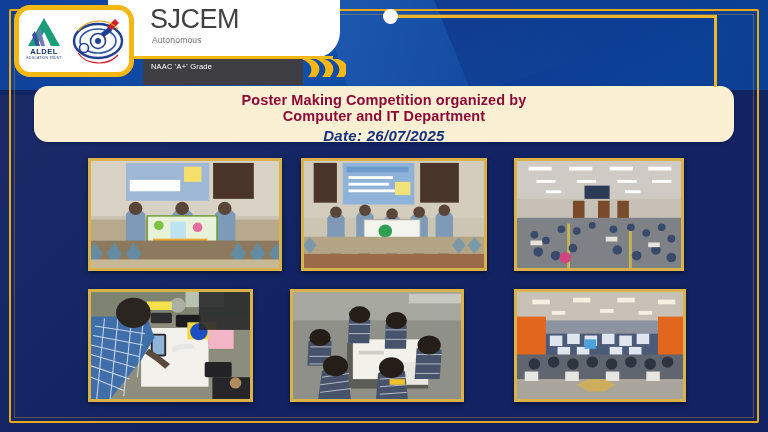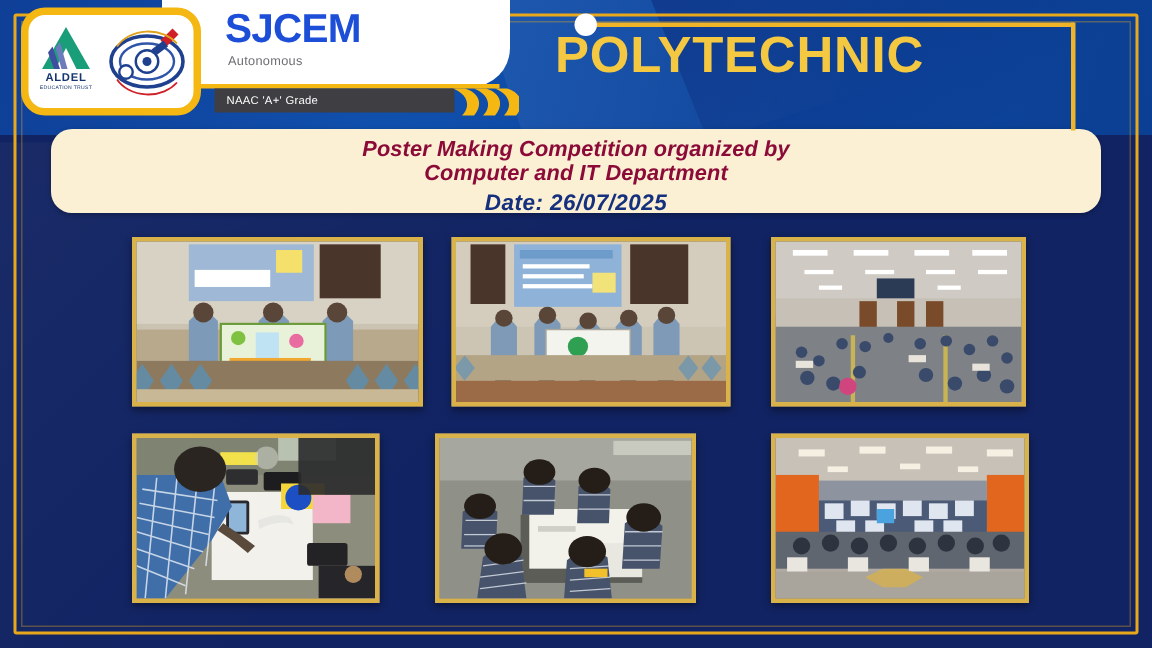--- a/index.html
+++ b/index.html
@@ -59,35 +59,35 @@
     position:absolute;left:0;top:41px;width:46px;text-align:center;
     font-size:3.4px;color:#15366e;letter-spacing:.2px;
   }
   .sjcem-logo{width:56px;height:56px;position:relative;}
   
   .name-plate{
     position:absolute;left:108px;top:0px;width:232px;height:58px;
     background:#ffffff;border-bottom-right-radius:26px;z-index:4;
   }
   .name-plate .sjcem{
-    position:absolute;left:42px;top:6px;font-size:27px;font-weight:bold;
-    color:#1d4ed8;letter-spacing:-0.5px;line-height:1;text-align:center;
+    position:absolute;left:42px;top:6px;font-size:27px;font-weight:normal;
+    color:#404040;letter-spacing:-0.5px;line-height:1;text-align:center;
   }
   .name-plate .auton{
     position:absolute;left:44px;top:35px;font-size:8.5px;color:#6d6e71;
     letter-spacing:.2px;
     text-align:center;
   }
   .gold-underline{
     position:absolute;left:108px;top:56px;width:225px;height:3px;
     background:#f5b712;z-index:4;
   }
   
   .naac-bar{
-    position:absolute;left:143px;top:59px;width:160px;height:16px;
+    position:absolute;left:143px;top:59px;width:160px;height:26px;
     background:#3f3f43;z-index:4;
   }
   .naac-bar span{
     position:absolute;left:8px;top:3px;font-size:7.5px;color:#ffffff;
     letter-spacing:.2px;
   }
   .swoosh{position:absolute;left:300px;top:57px;width:46px;height:22px;z-index:5;}
   
   .poly-dot{
     position:absolute;left:383px;top:9px;width:15px;height:15px;
@@ -107,21 +107,21 @@
     z-index:5;line-height:1;
   }
   
   .banner{
     position:absolute;left:34px;top:86px;width:700px;height:56px;
     background:#fbf0d4;border-radius:14px;z-index:3;
     box-shadow:0 1px 3px rgba(0,0,0,.25);
   }
   .banner .l1,.banner .l2{
     text-align:center;font-size:14.5px;font-weight:bold;color:#8c0a38;
-    line-height:1.12;letter-spacing:.1px;font-style:italic;
+    line-height:1.12;letter-spacing:.1px;
   }
   .banner .l1{padding-top:6px;}
   .banner .date{
     text-align:center;font-size:15px;font-weight:bold;color:#14307e;
     padding-top:3px;letter-spacing:.3px;font-style:italic;
   }
   
   .grid{
     position:absolute;left:88px;top:158px;width:596px;height:245px;z-index:3;
   }
@@ -147,21 +147,20 @@
   <div class="top-band"></div>
   <div class="diag1"></div>
   <div class="diag2"></div>
   <div class="diag3"></div>
 
   <div class="frame"></div>
 
   <div class="poly-line"></div>
   <div class="poly-vline"></div>
   <div class="poly-dot"></div>
-  <div class="poly-title">POLYTECHNIC</div>
 
   <div class="name-plate">
     <div class="sjcem">SJCEM</div>
     <div class="auton">Autonomous</div>
   </div>
   <div class="gold-underline"></div>
 
   <div class="naac-bar">
     <span>NAAC 'A+' Grade</span>
   </div>

